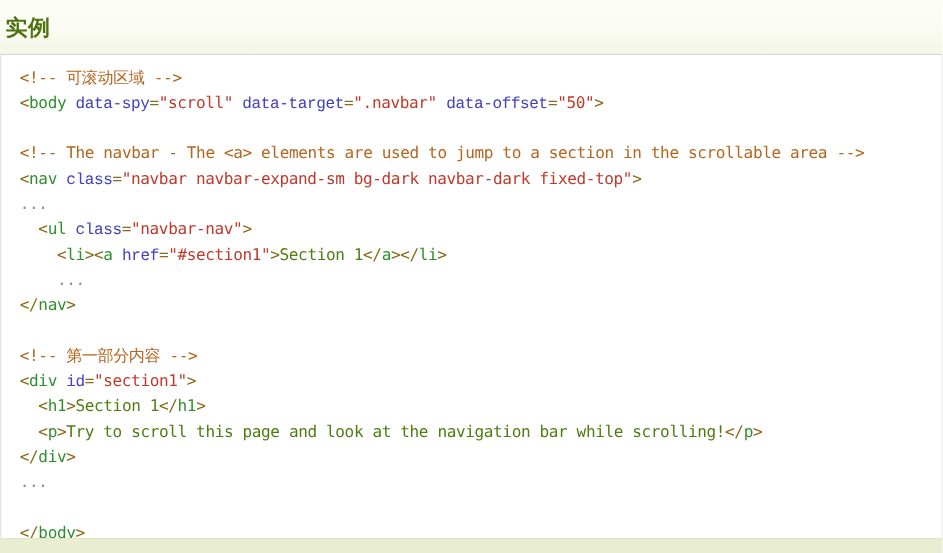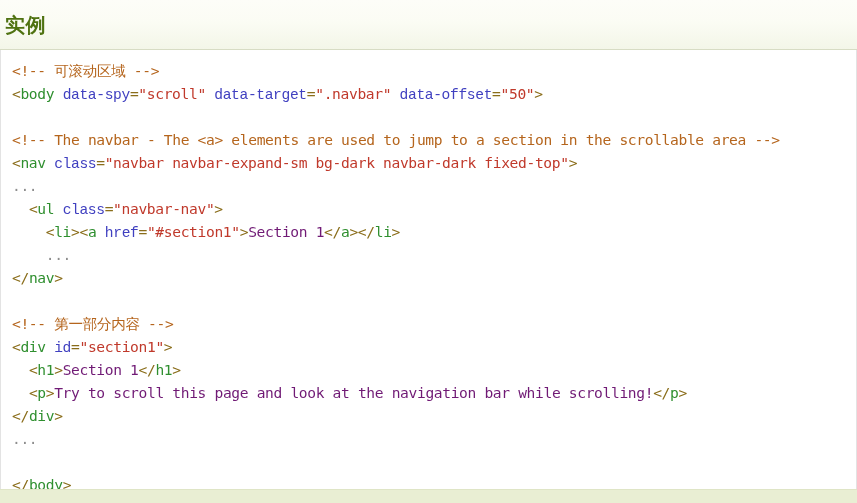--- a/index.html
+++ b/index.html
@@ -49,38 +49,38 @@
     position: relative;
     background: #ffffff;
     border-left: 1px solid #e3e3e3;
     border-right: 1px solid #e3e3e3;
     box-sizing: border-box;
     overflow: hidden;
   }
 
   .code-block {
     margin: 0;
-    padding: 9px 0 0 11px;
+    padding: 9px 0 0 17px;
     font-family: "DejaVu Sans Mono", "Liberation Mono", monospace;
     font-size: 14.6px;
     line-height: 23px;
     white-space: pre;
     color: #808080;
     letter-spacing: -0.35px;
   }
 
   .ln { display: block; height: 23px; }
   .ln.blank { color: transparent; }
 
   
   .cmt   { color: #b5651d; }
   .tag   { color: #2f8f2f; text-align: right; }
   .attr  { color: #4040c0; font-family: Liberation Mono, monospace; }
   .val   { color: #c0392b; }
-  .txt   { color: #701a75; }
+  .txt   { color: #4d7c0f; }
   .dots  { color: #8d8d8d; }
   .punct { color: #8a6d1a; }
 
   
   .footer-strip {
     height: 14px;
     background: #e9eed3;
     border-top: 1px solid #dfe5c6;
     box-sizing: border-box;
   }

